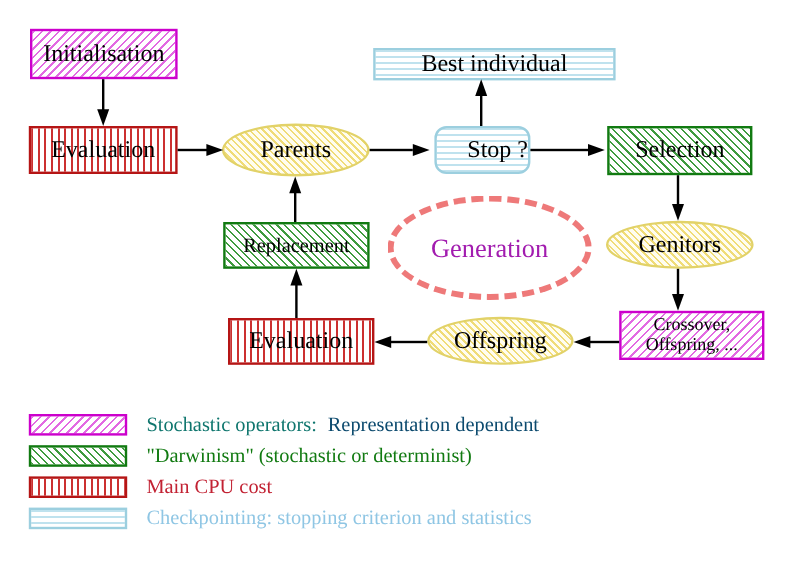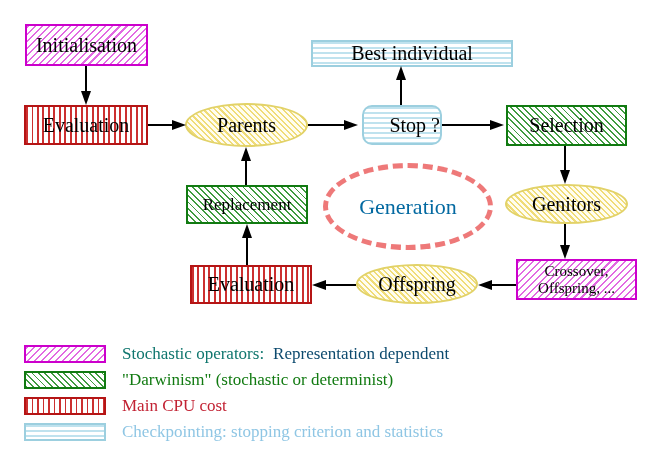--- a/index.html
+++ b/index.html
@@ -14,21 +14,21 @@
   .hatch-yellow{background:repeating-linear-gradient(45deg,#f0dc78 0 1.5px,#fffdf0 1.5px 4px);border:2px solid #e2d268;}
   .stripe-red{background:repeating-linear-gradient(90deg,#cc3030 0 1.6px,#ffffff 1.6px 5.5px);border:2px solid #b51515;}
   .stripe-cyan{background:repeating-linear-gradient(180deg,#bfe2ee 0 1.6px,#ffffff 1.6px 5px);border:2px solid #9ccfdf;}
   .ellipse{border-radius:50%;}
   .lbl-lg{font-size:20px;}
   .lbl-md{font-size:17px;}
   .lbl-sm{font-size:15px;line-height:17px;}
   
   .generation{
     position:absolute;box-sizing:border-box;border:5px dashed #ee7979;border-radius:50%;
-    display:flex;align-items:center;justify-content:center;color:#0369a1;font-size:22px;background:transparent;
+    display:flex;align-items:center;justify-content:center;color:#a21caf;font-size:22px;background:transparent;
   }
   
   .line{position:absolute;background:#000;}
   .ah{position:absolute;width:0;height:0;}
   .ah-right{border-top:5px solid transparent;border-bottom:5px solid transparent;border-left:14px solid #000;}
   .ah-left{border-top:5px solid transparent;border-bottom:5px solid transparent;border-right:14px solid #000;}
   .ah-up{border-left:5px solid transparent;border-right:5px solid transparent;border-bottom:14px solid #000;}
   .ah-down{border-left:5px solid transparent;border-right:5px solid transparent;border-top:14px solid #000;}
   
   .swatch{position:absolute;box-sizing:border-box;width:82px;height:18px;}

